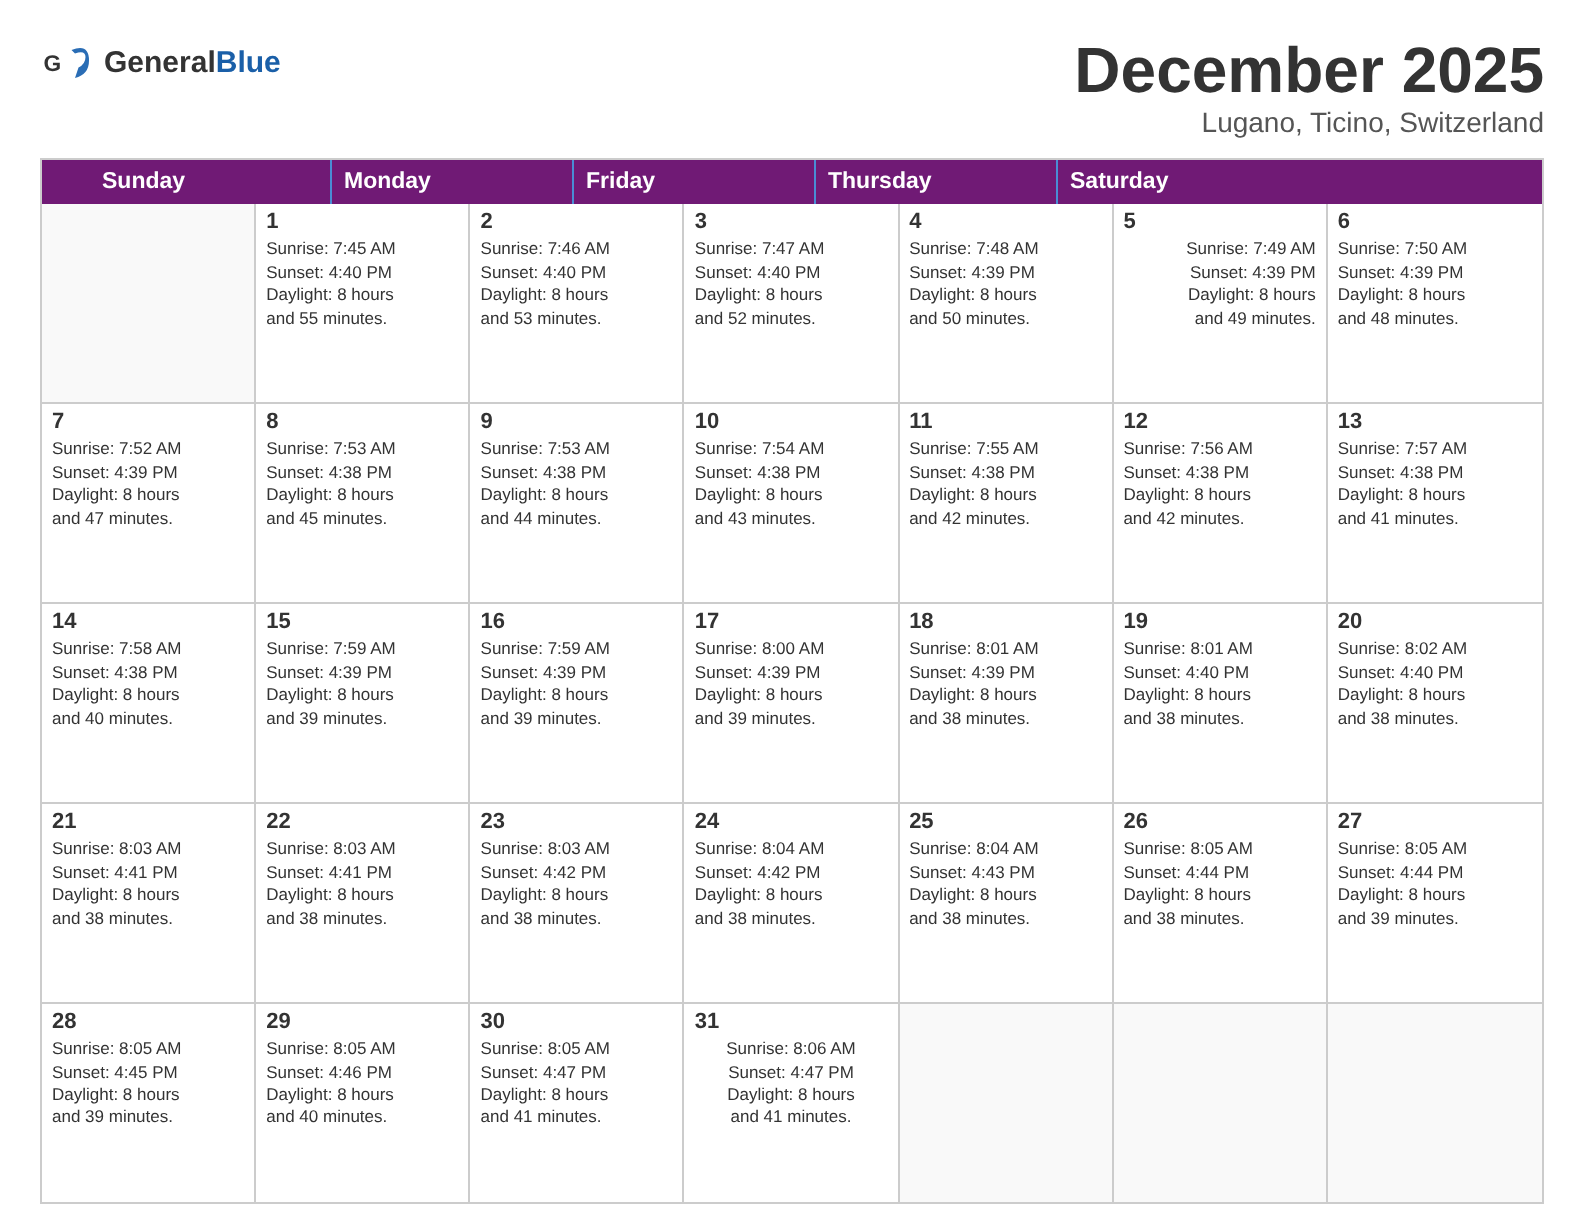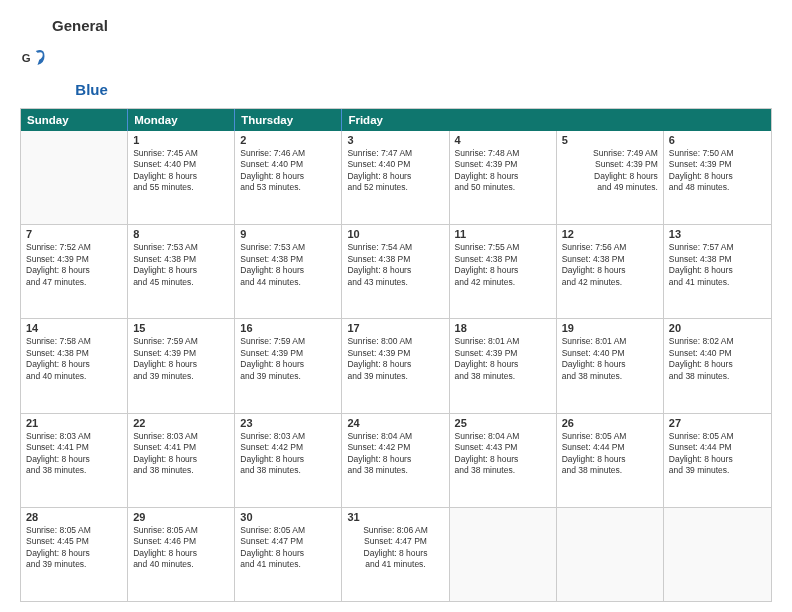--- a/index.html
+++ b/index.html
@@ -23,23 +23,22 @@
       align-items: flex-start;
       margin-bottom: 10px;
     }
     .logo {
       display: flex;
       align-items: center;
       gap: 4px;
     }
     .logo-text {
       display: flex;
-      flex-direction: column;
+      flex-direction: row;
       line-height: 1.1;
-      gap: 47px;
     }
     .logo-general {
       font-size: 15px;
       font-weight: bold;
       color: #333;
     }
     .logo-blue {
       font-size: 15px;
       font-weight: bold;
       color: #1a5fa8;
@@ -63,22 +62,23 @@
       color: #555;
     }
     .calendar {
       flex: 1;
       display: flex;
       flex-direction: column;
       border: 1px solid #ccc;
     }
     .cal-header {
       display: grid;
-      grid-template-columns: repeat(7, 1fr);
-      background: #0f766e;
+      grid-template-columns: repeat(6, 1fr);
+      background: #701a75;
+      padding-left: 24px;
     }
     .cal-header-cell {
       color: #fff;
       font-size: 11.5px;
       font-weight: bold;
       padding: 5px 6px;
       text-align: left;
       border-right: 1px solid #4a8dd5;
     }
     .cal-header-cell:last-child { border-right: none; }
@@ -125,28 +125,33 @@
     <div class="logo">
       <svg class="logo-icon" viewBox="0 0 32 32">
         <text x="2" y="20" font-size="13" font-weight="bold" fill="#333">G</text>
         <path d="M18,8 Q28,4 28,14 Q28,22 20,24 L22,18 Q26,16 26,12 Q26,8 20,10 Z" fill="#2a6db5"></path>
       </svg>
       <div class="logo-text">
         <span class="logo-general">General</span>
         <span class="logo-blue">Blue</span>
       </div>
     </div>
+    <div class="title-block">
+      <div class="month-title">December 2025</div>
+      <div class="subtitle">Lugano, Ticino, Switzerland</div>
+    </div>
   </div>
 
   <div class="calendar">
     <div class="cal-header">
     <div class="cal-header-cell">Sunday</div>
         <div class="cal-header-cell">Monday</div>
+        <div class="cal-header-cell">Friday</div>
         <div class="cal-header-cell">Thursday</div>
-        <div class="cal-header-cell">Friday</div>
+        <div class="cal-header-cell">Saturday</div>
       </div>
     <div class="cal-body">
     <div class="cal-row">
           <div class="cal-cell empty"></div>
           <div class="cal-cell">
             <div class="day-number">1</div>
             <div class="cell-text" style="white-space: pre-line;">Sunrise: 7:45 AM
 Sunset: 4:40 PM
 Daylight: 8 hours
 and 55 minutes.</div>

